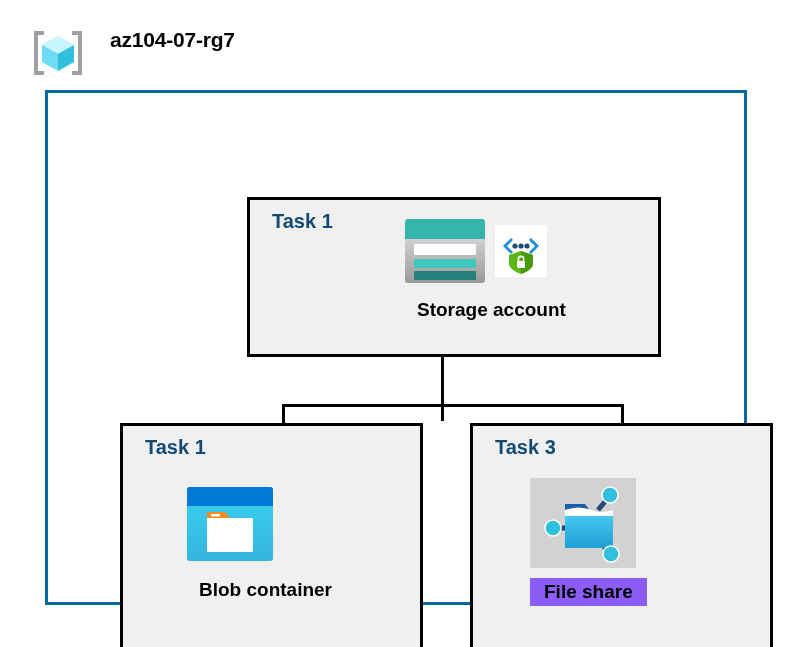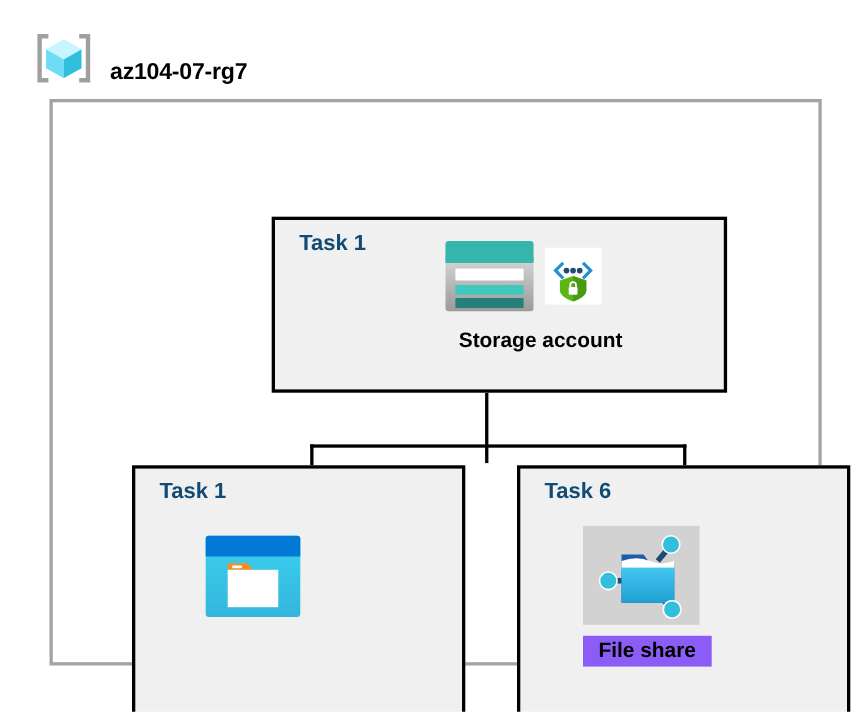--- a/index.html
+++ b/index.html
@@ -14,22 +14,22 @@
     font-family: "Liberation Sans", sans-serif;
     overflow: hidden;
   }
 
   
   #rg-header {
     position: absolute;
     left: 30px;
     top: 28px;
     display: flex;
-    align-items: flex-end;
-    gap: 14px;
+    align-items: flex-start;
+    gap: 24px;
   }
   #rg-icon {
     width: 56px;
     height: 50px;
     flex: none;
   }
   #rg-title {
     font-size: 21px;
     font-weight: bold;
     color: #000000;
@@ -37,21 +37,21 @@
     white-space: nowrap;
   }
 
   
   #rg-container {
     position: absolute;
     left: 45px;
     top: 90px;
     width: 702px;
     height: 515px;
-    border: 3px solid #a3a3a3;
+    border: 3px solid #0369a1;
     box-sizing: border-box;
     background: #ffffff;
   }
 
   
   .task-box {
     position: absolute;
     background: #f0f0f0;
     border: 3px solid #000000;
     box-sizing: border-box;
@@ -209,25 +209,26 @@
             <rect x="2" y="3" width="86" height="74" rx="3" fill="url(#blobBody)"></rect>
             <path d="M2 6 a3 3 0 0 1 3-3 h80 a3 3 0 0 1 3 3 v16 H2 Z" fill="#0078d4"></path>
 
             <path d="M22 28 h18 l5 6 h-23 Z" fill="#f78d1e"></path>
             <rect x="26" y="30" width="9" height="2.5" rx="1" fill="#ffffff"></rect>
 
             <rect x="22" y="34" width="46" height="34" fill="#ffffff"></rect>
           </svg>
         </span>
       </div>
+      <span class="node-caption">Blob container</span>
     </div>
   </div>
 
   <div class="task-box" id="task-3-box">
-    <span class="task-label">Task 6</span>
+    <span class="task-label">Task 3</span>
 
     <div class="node" id="file-share-node">
       <div class="node-icons icon-plate">
         <span>
           <svg width="86" height="80" viewBox="0 0 86 80">
             <defs>
               <linearGradient id="fsBody" x1="0" y1="0" x2="0" y2="1">
                 <stop offset="0" stop-color="#43c7ef"></stop>
                 <stop offset="1" stop-color="#1f9fd4"></stop>
               </linearGradient>

